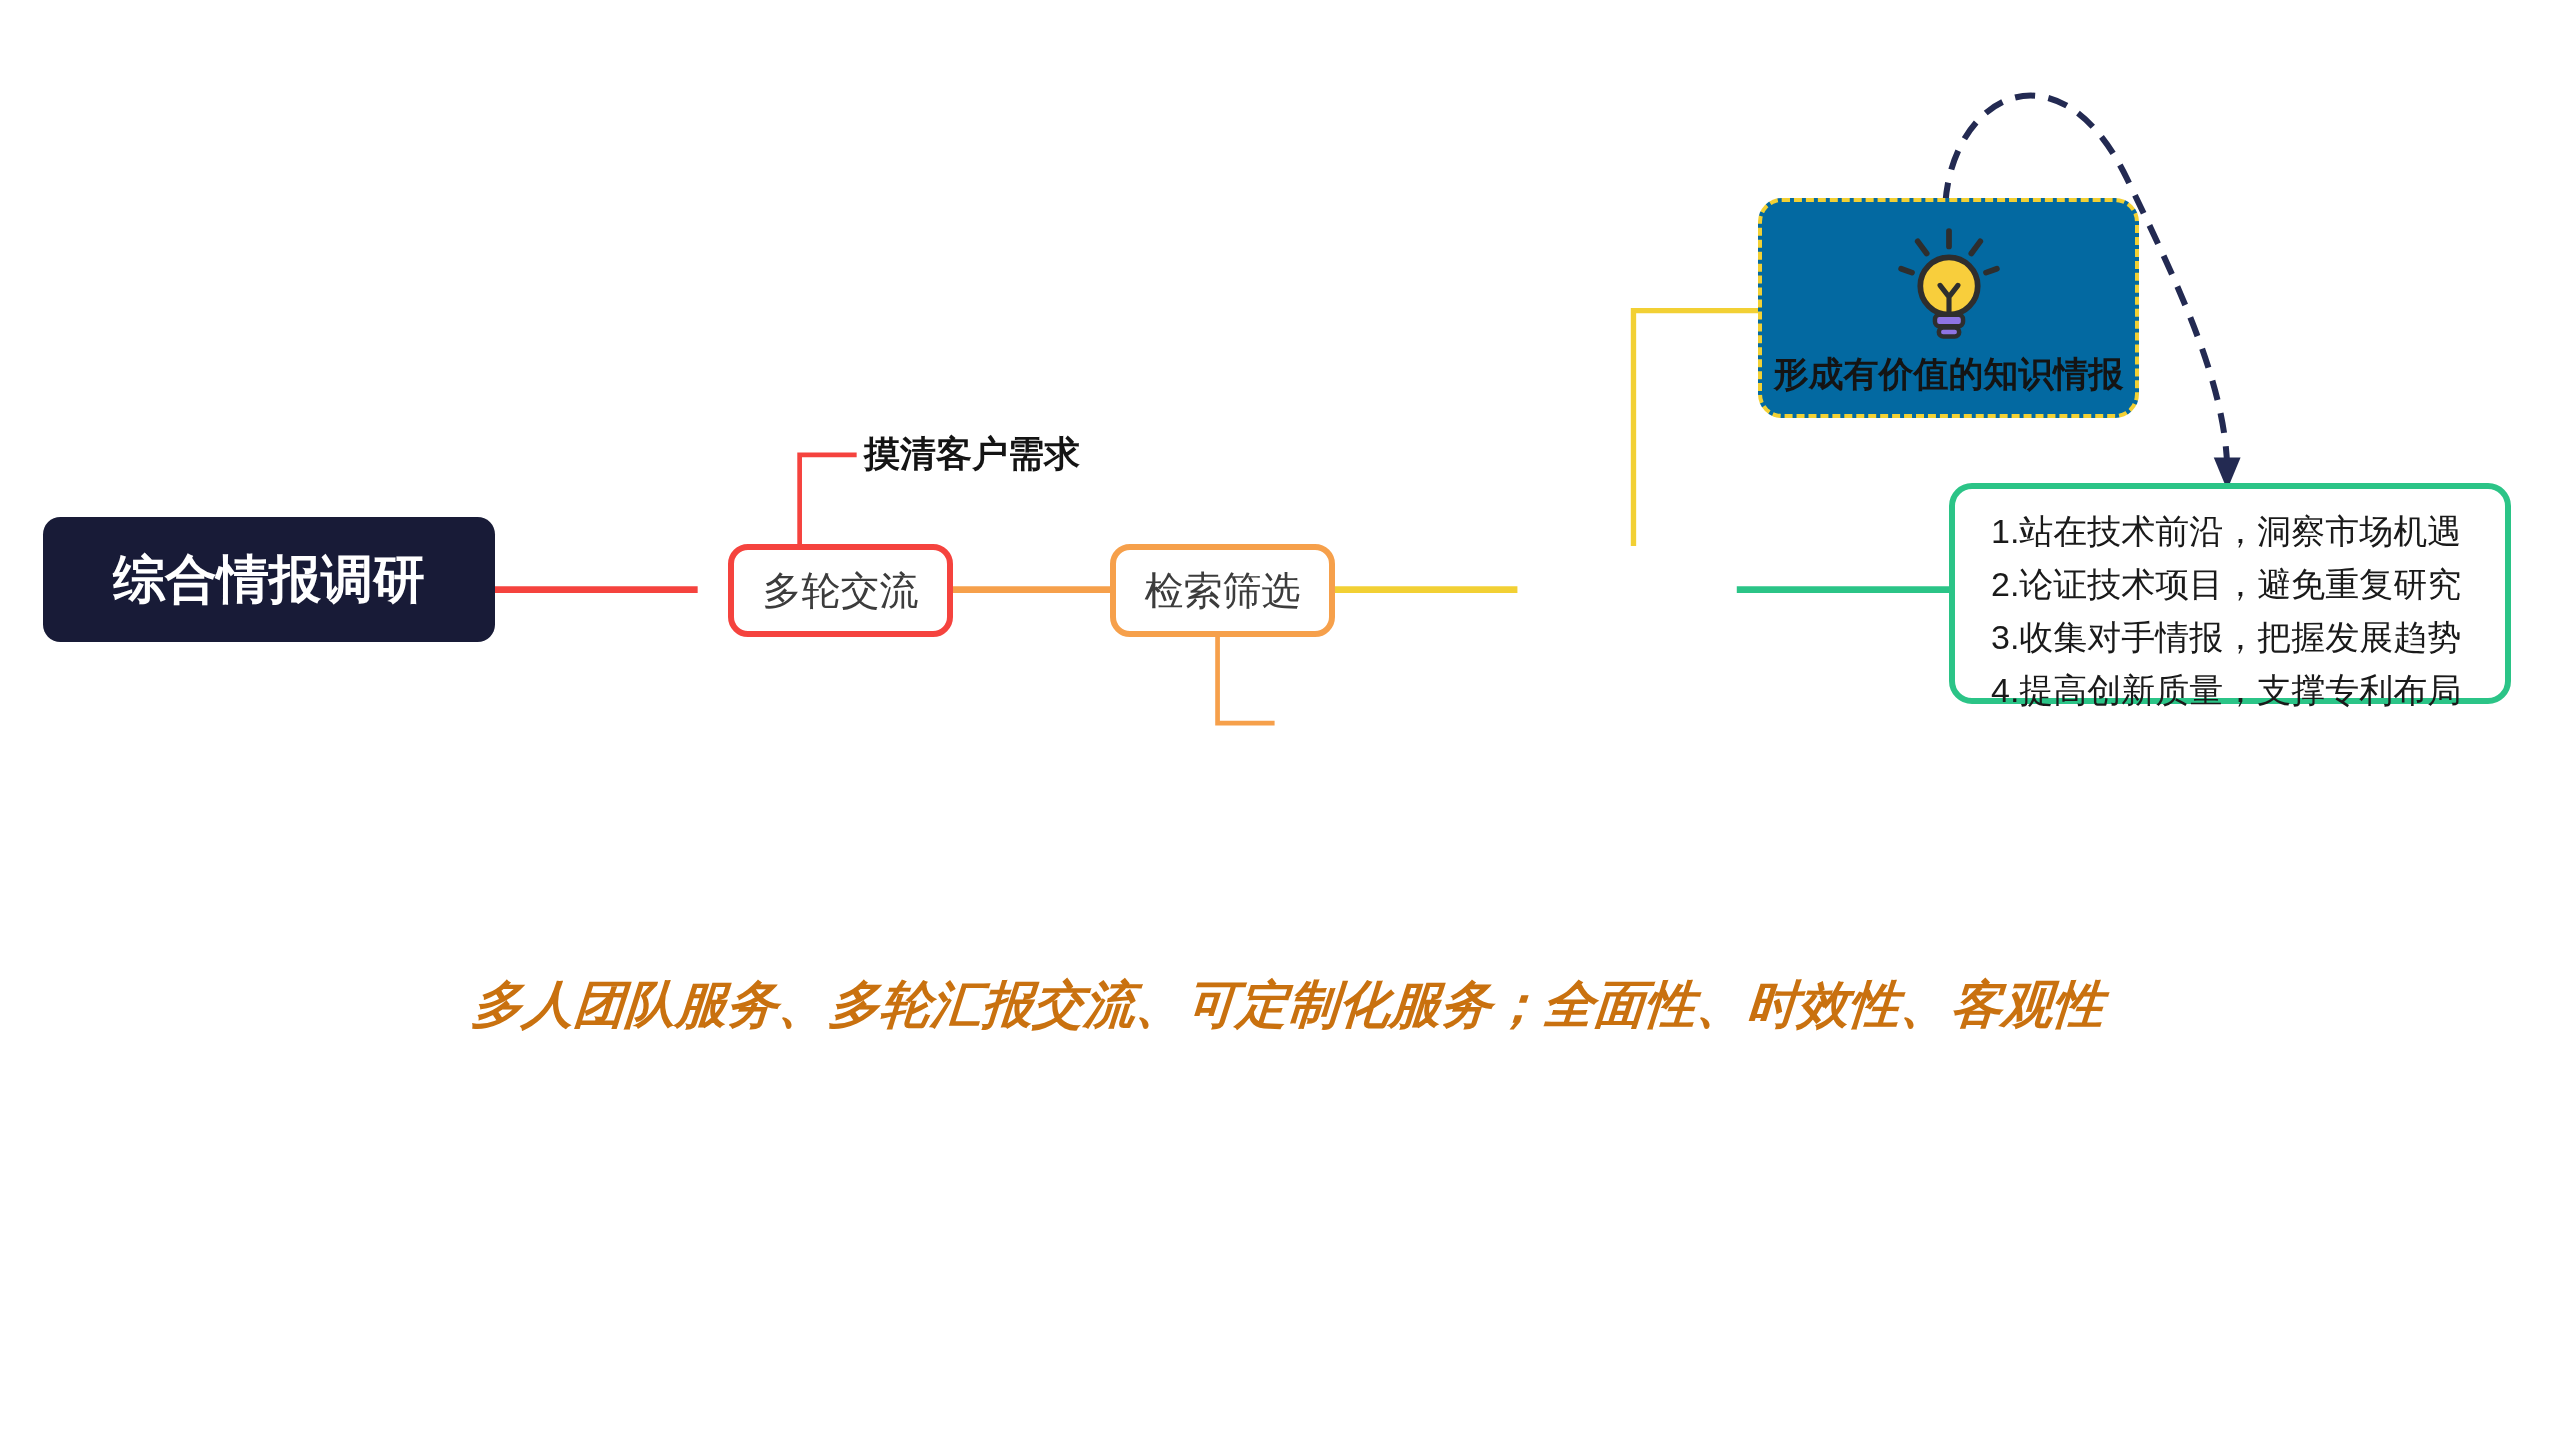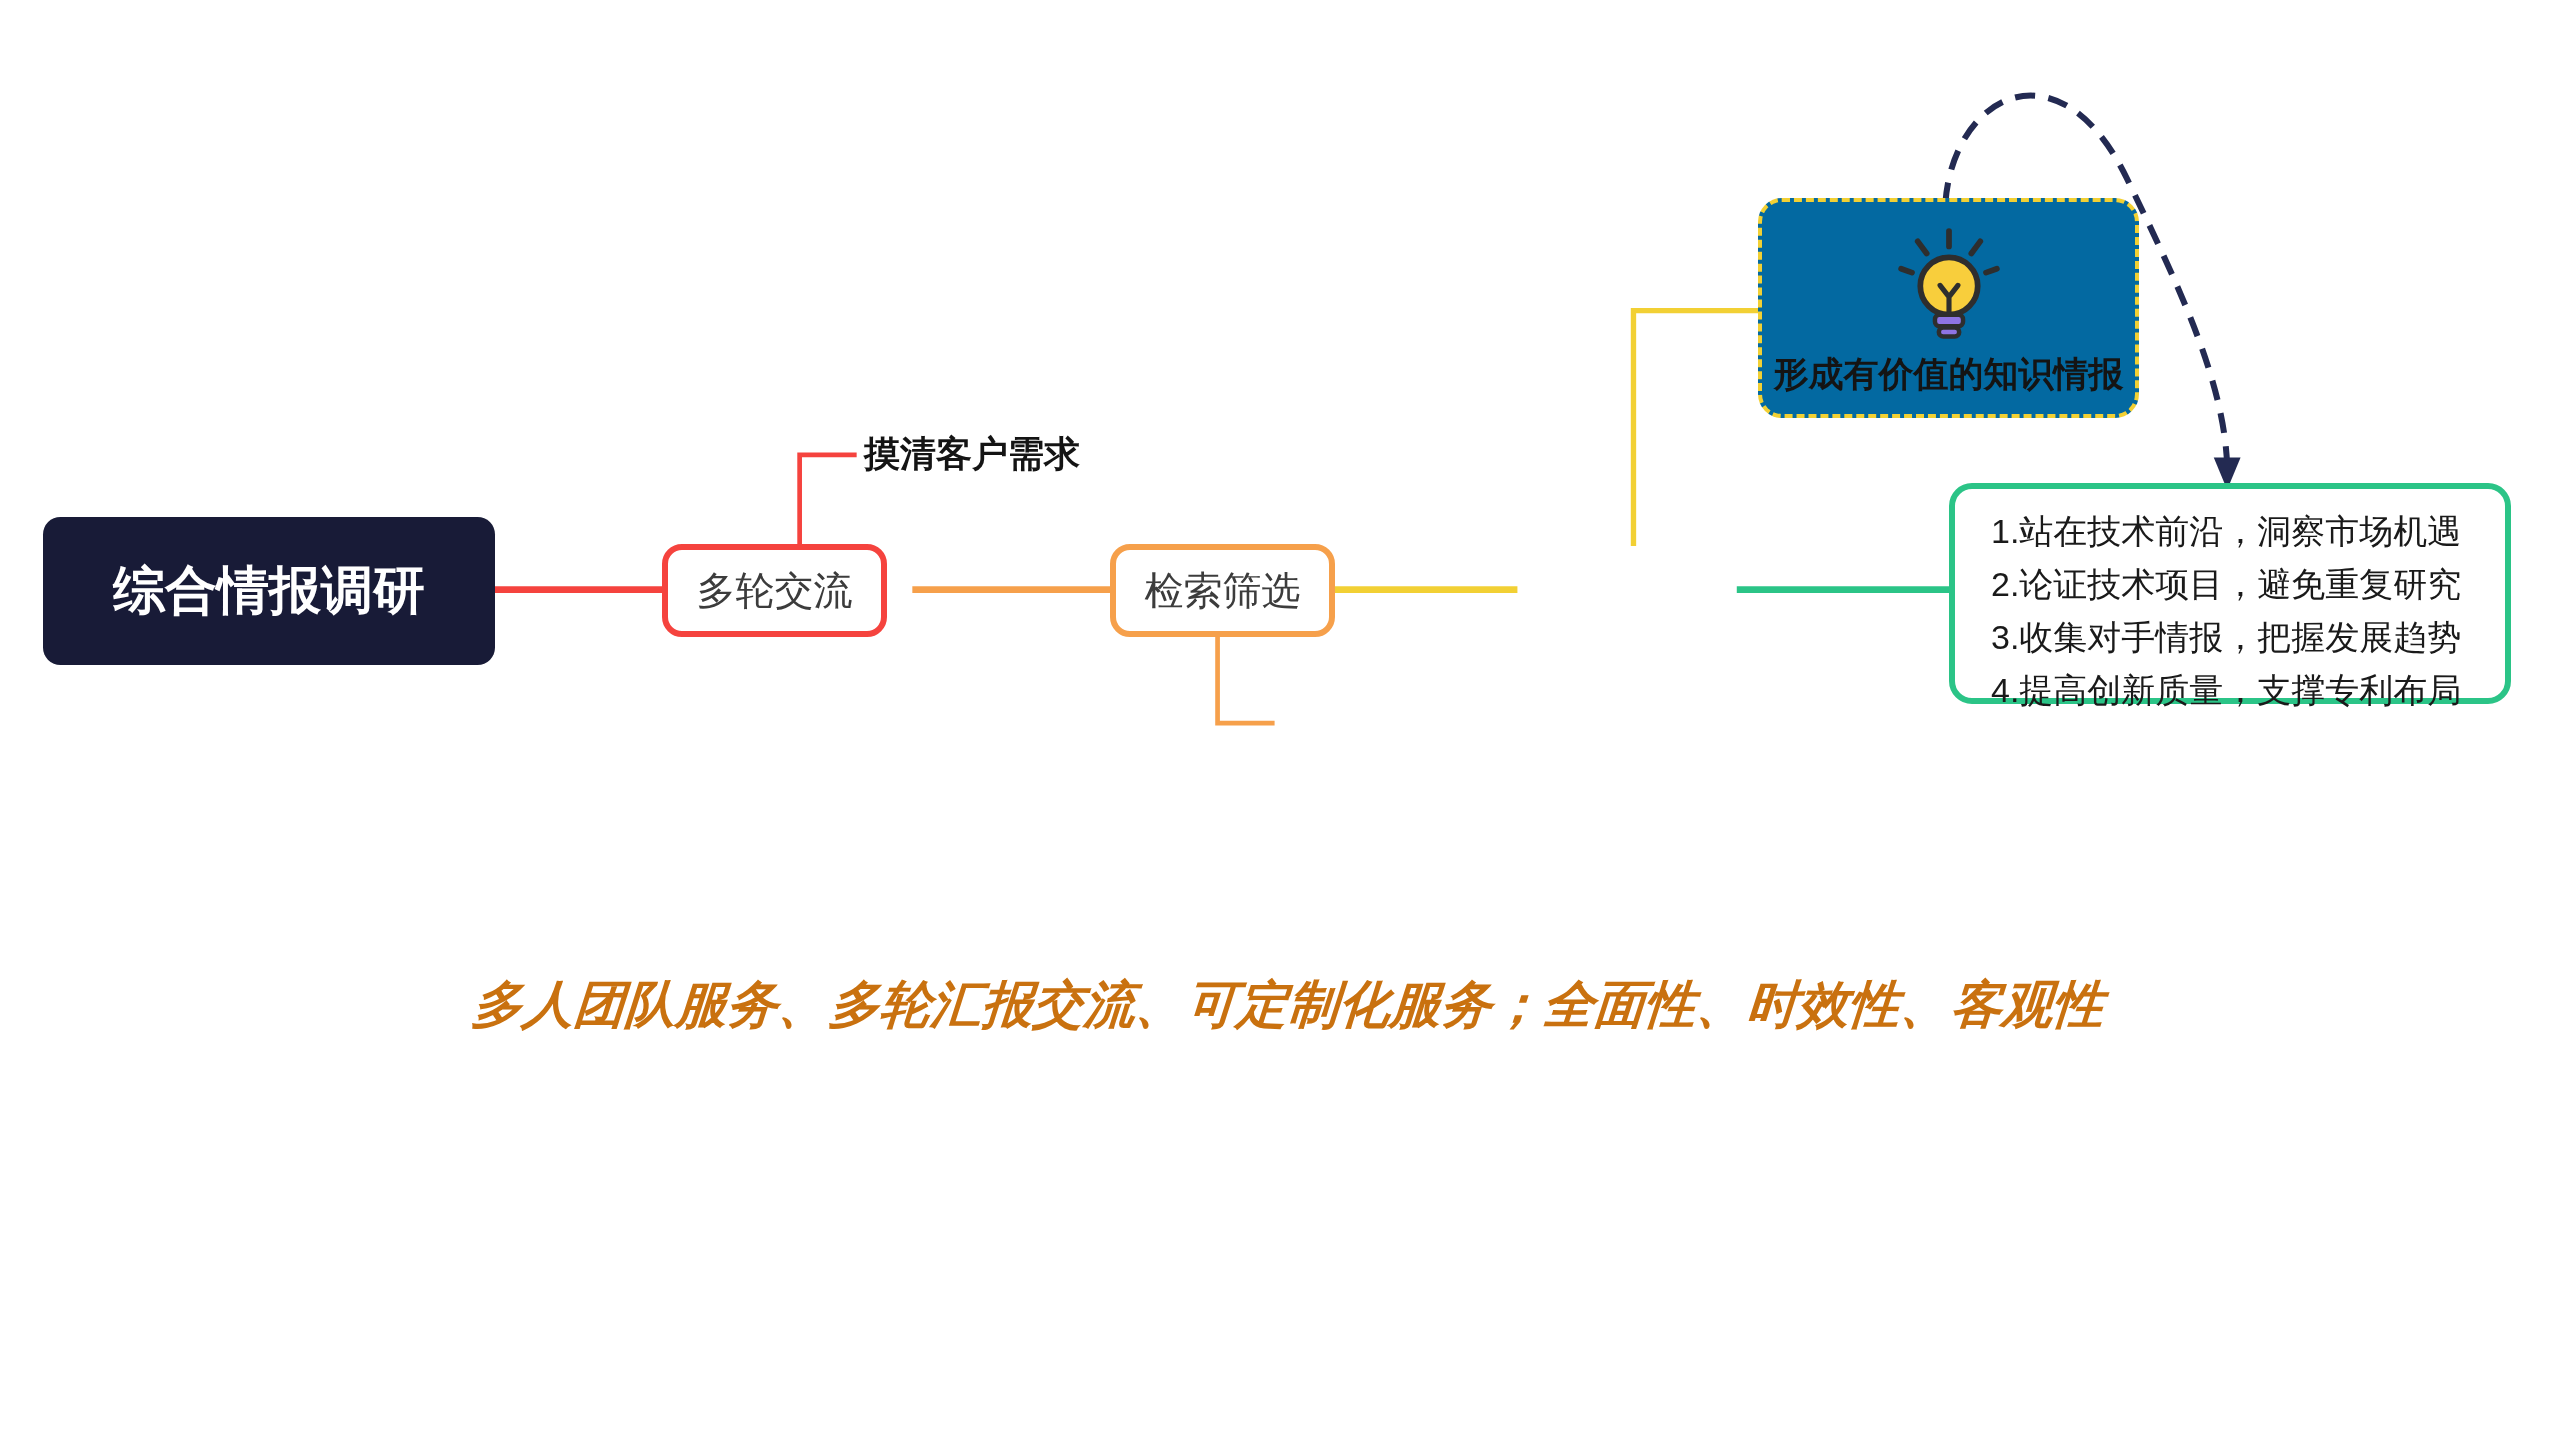--- a/index.html
+++ b/index.html
@@ -19,21 +19,21 @@
   .c-red{stroke:var(--red);}
   .c-orange{stroke:var(--orange);}
   .c-yellow{stroke:var(--yellow);}
   .c-green{stroke:var(--green);}
   .c-arrow{stroke:var(--arrow-navy);fill:none;}
   .arrow-head{fill:var(--arrow-navy);stroke:none;}
   .conn{fill:none;}
 
   .root-box{
     position:absolute;
-    left:43px;top:517px;width:452px;height:148px;
+    left:43px;top:517px;width:452px;height:125px;
     background:var(--navy);
     border-radius:17.4px;
     display:flex;align-items:center;justify-content:center;
   }
   .root-box .label{
     color:#ffffff;
     font-size:52px;
     font-weight:bold;
     white-space:nowrap;
   }
@@ -43,21 +43,21 @@
     box-sizing:border-box;
     background:#ffffff;
     border-radius:20px;
     display:flex;align-items:center;justify-content:center;
   }
   .node .label{
     color:var(--node-text);
     font-size:39px;
     white-space:nowrap;
   }
-  .node-1{left:662px;border:6px solid var(--red);}
+  .node-1{left:728px;border:6px solid var(--red);}
   .node-2{left:1110px;border:6px solid var(--orange);}
   .node-3{left:1513px;border:6px solid var(--yellow);}
 
   .annotation{
     position:absolute;
     height:43px;
     display:flex;align-items:center;
     color:var(--annotation-text);
     font-size:36px;
     font-weight:bold;

